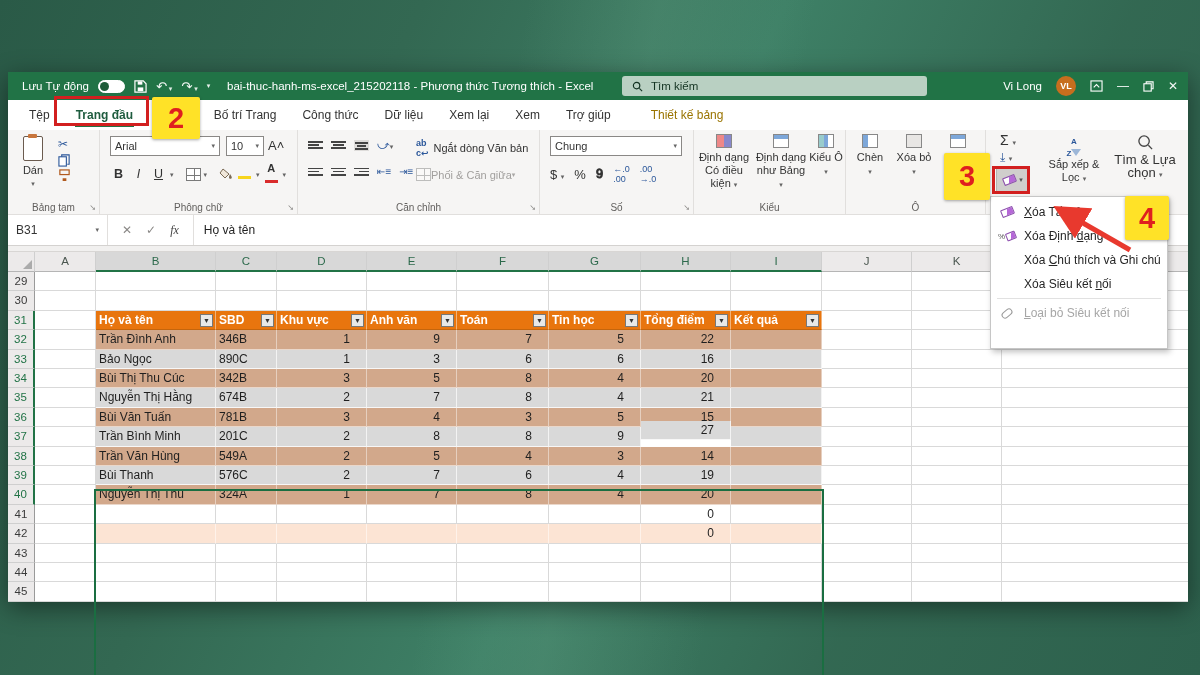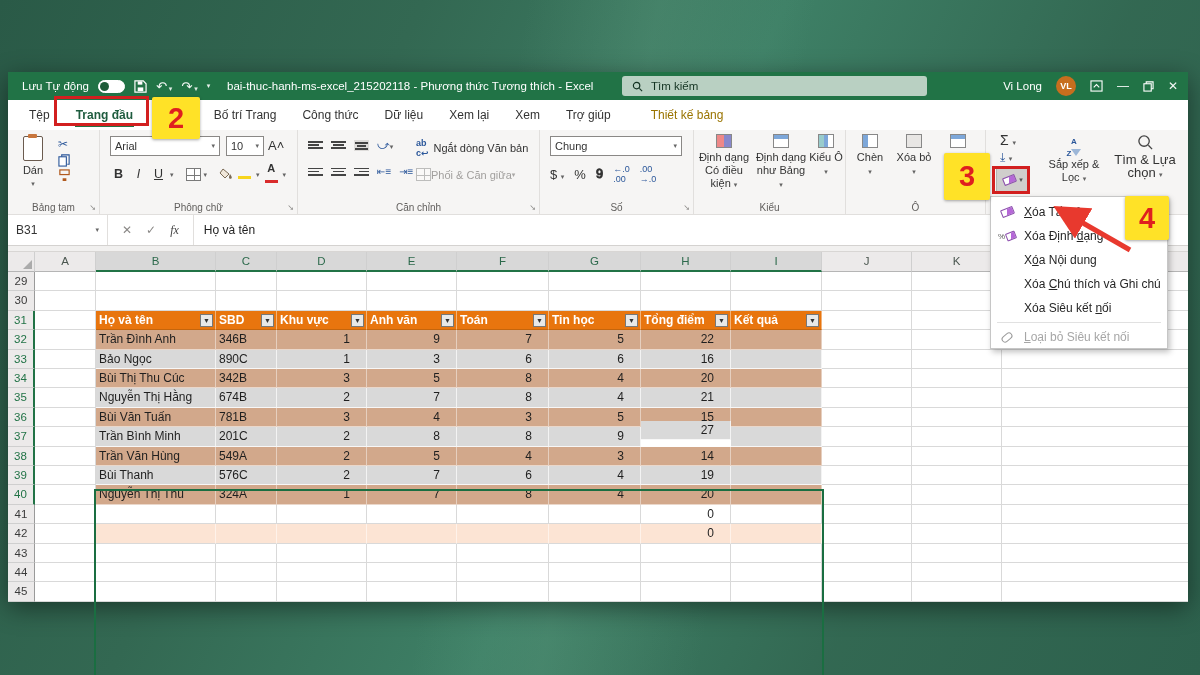--- a/index.html
+++ b/index.html
@@ -591,24 +591,20 @@
       </div>
       <div class="mi">
         <span class="ic">
           <span style="font-size: 8px; color: rgb(85, 85, 85); margin-right: 1px;">%</span>
           <span class="eraser"></span>
         </span>
         <span><span>Xóa Định </span><u>d</u><span>ạng</span></span>
       </div>
       <div class="mi">
         <span class="ic"></span>
-        <span><span>X</span><u>ó</u><span>a Nội dung</span></span>
-      </div>
-      <div class="mi">
-        <span class="ic"></span>
         <span><span>Xóa </span><u>C</u><span>hú thích và Ghi chú</span></span>
       </div>
       <div class="mi">
         <span class="ic"></span>
         <span><span>Xóa Siêu kết </span><u>n</u><span>ối</span></span>
       </div>
       <div class="msep"></div>
       <div class="mi disabled">
         <span class="ic">
           <span class="unlink"></span>

